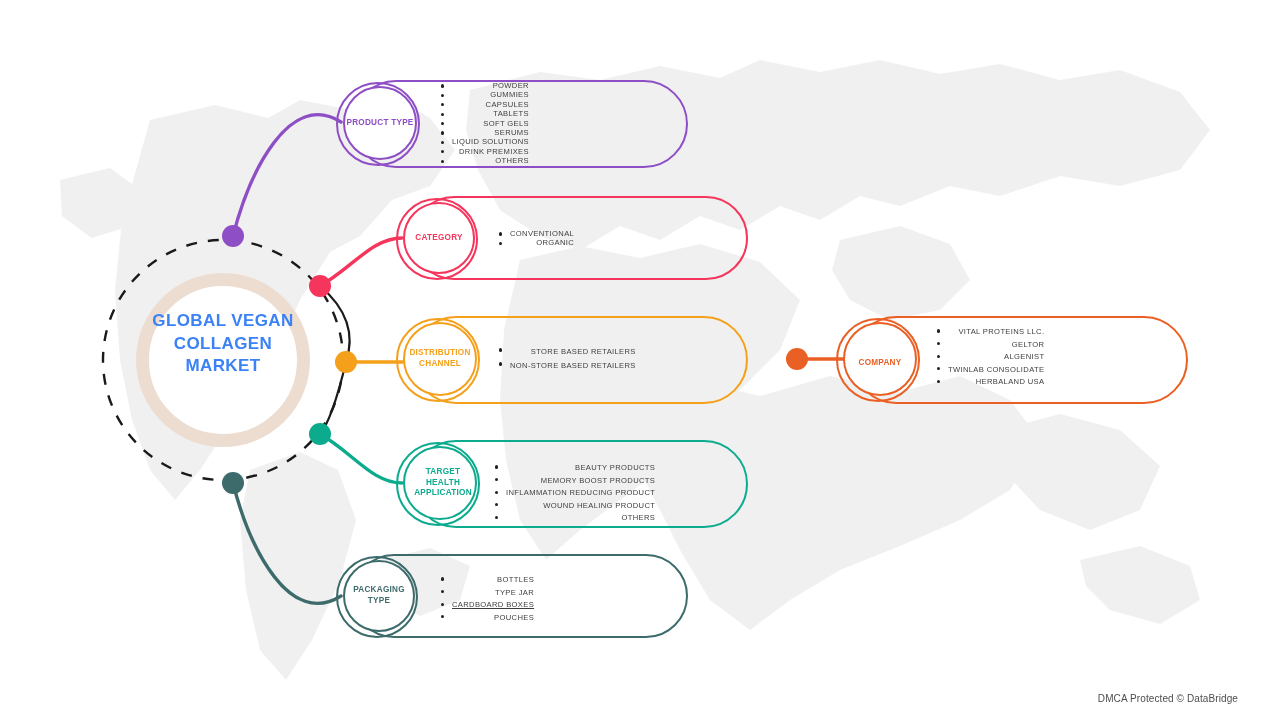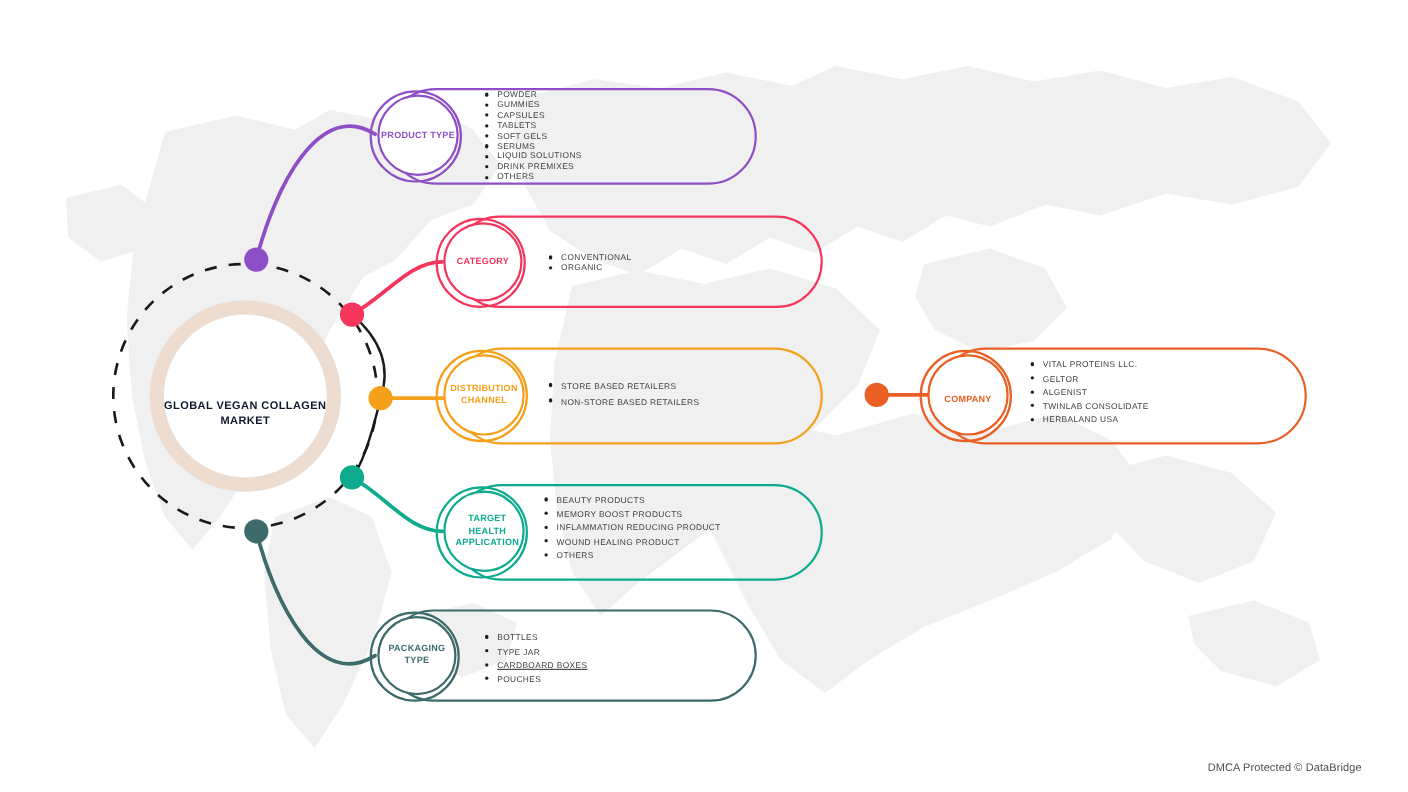--- a/index.html
+++ b/index.html
@@ -47,32 +47,32 @@
     top: 36px;
     width: 148px;
     height: 148px;
     border-radius: 50%;
     border: 13px solid #ecddd0;
     background: #ffffff;
   }
   #hub-label {
     position: absolute;
     left: 36px;
-    top: 52px;
+    top: 20px;
     width: 174px;
     height: 174px;
     display: flex;
     align-items: center;
     justify-content: center;
     text-align: center;
-    font-size: 10px;
+    font-size: 17px;
     font-weight: bold;
     letter-spacing: 0.4px;
     line-height: 1.32;
-    color: #0f172a;
+    color: #3b82f6;
   }
 
   
   .branch {
     position: absolute;
   }
   .pill {
     position: absolute;
     box-sizing: border-box;
     background: transparent;
@@ -109,20 +109,21 @@
     list-style: none;
   }
   .bullets li {
     position: relative;
     padding-left: 12px;
     font-size: 7.6px;
     letter-spacing: 0.35px;
     line-height: 9.4px;
     color: #3d3d3d;
     white-space: nowrap;
+    text-align: right;
   }
   .bullets li::before {
     content: "";
     position: absolute;
     left: 1px;
     top: 3.4px;
     width: 3.2px;
     height: 3.2px;
     border-radius: 50%;
     background: #231f20;
@@ -232,21 +233,21 @@
       <li style="line-height:14px;">STORE BASED RETAILERS</li>
       <li style="line-height:14px;">NON-STORE BASED RETAILERS</li>
     </ul>
   </div>
 
   <div class="branch">
     <div class="pill" style="left:412px; top:440px; width:336px; height:88px; border-radius:44px; border-color:#0cab8e;"></div>
     <div class="node-circle outer" style="left:396px; top:442px; width:84px; height:84px; border-color:#0cab8e;"></div>
     <div class="node-circle" style="left:403px; top:446px; width:74px; height:74px; border-color:#0cab8e;"></div>
     <div class="node-label" style="left:408px; top:446px; width:70px; height:74px; color:#0cab8e;">TARGET HEALTH APPLICATION</div>
-    <ul class="bullets" style="left:494px; top:449px; line-height:12.6px;">
+    <ul class="bullets" style="left:494px; top:462px; line-height:12.6px;">
       <li style="line-height:12.6px;">BEAUTY PRODUCTS</li>
       <li style="line-height:12.6px;">MEMORY BOOST PRODUCTS</li>
       <li style="line-height:12.6px;">INFLAMMATION REDUCING PRODUCT</li>
       <li style="line-height:12.6px;">WOUND HEALING PRODUCT</li>
       <li style="line-height:12.6px;">OTHERS</li>
     </ul>
   </div>
 
   <div class="branch">
     <div class="pill" style="left:352px; top:554px; width:336px; height:84px; border-radius:42px; border-color:#3d6b6b;"></div>

